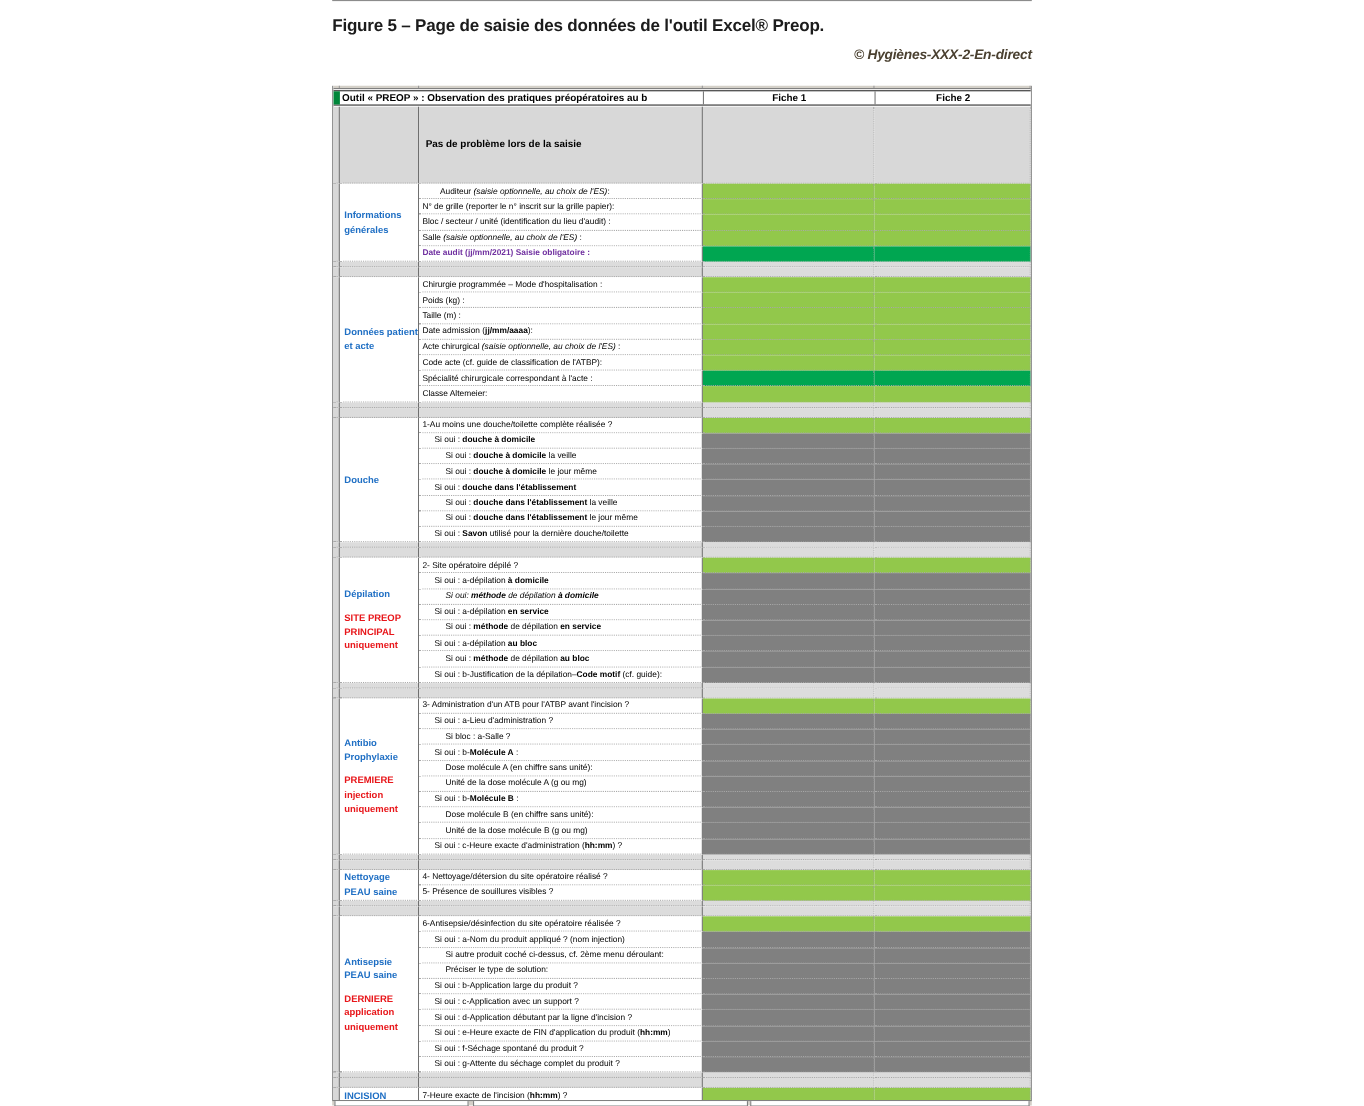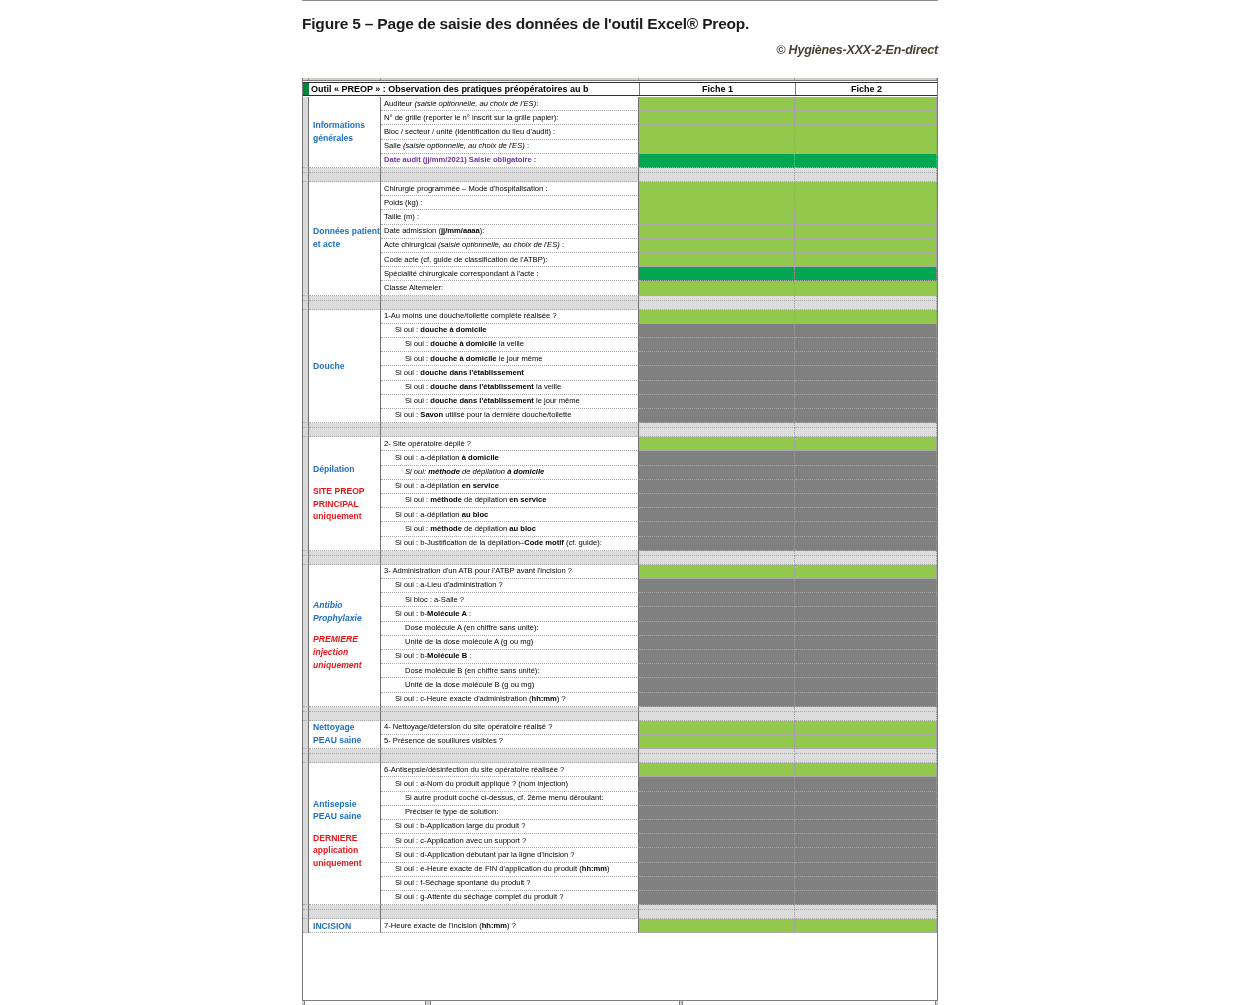--- a/index.html
+++ b/index.html
@@ -155,29 +155,38 @@
   </div>
 
   <div id="hdr-row">
     <div id="hdr-sel"></div>
     <div class="hc" style="left:8px;width:330px;text-align:left;">Outil « PREOP » : Observation des pratiques préopératoires au b</div>
     <div class="hc" style="left:336px;width:156px;text-align:center;border-left:1px solid #7a7a7a;">Fiche 1</div>
     <div class="hc" style="left:492px;width:142px;text-align:center;border-left:1px solid #7a7a7a;">Fiche 2</div>
   </div>
 
   <div class="grid" id="grid" style="top:19px;">
+      <div class="row" style="height: 70px;">
+        <div class="c c-a f-head"></div>
+        <div class="c c-b f-head"></div>
+        <div class="c c-c f-head">
+          <span class="txt b" style="font-size: 9px; position: absolute; top: 30px; left: 3px;">Pas de problème lors de la saisie</span>
+        </div>
+        <div class="c c-d f-head"></div>
+        <div class="c c-e f-head"></div>
+      </div>
       <div style="position: relative; height: 71px;">
         <div class="c c-a f-head" style="top: 0px; bottom: 0px;"></div>
         <div class="c c-b f-white" style="top: 0px; bottom: 0px;">
           <div style="position: absolute; top: 50%; transform: translateY(-50%); width: 100%;">
             <div class="lbl lbl-blue">Informations générales</div>
           </div>
         </div>
         <div class="c c-c f-white" style="top: 0px; height: 14.2px; bottom: auto;">
-          <span class="txt " style="position: absolute; top: 2.5px;">Auditeur <span class="it">(saisie optionnelle, au choix de l'ES)</span>:</span>
+          <span class="txt " style="position: absolute; top: 2.5px; margin-left: 16px;">Auditeur <span class="it">(saisie optionnelle, au choix de l'ES)</span>:</span>
         </div>
         <div class="c c-d f-green" style="top: 0px; height: 14.2px; bottom: auto;"></div>
         <div class="c c-e f-green" style="top: 0px; height: 14.2px; bottom: auto;"></div>
         <div class="c c-c f-white" style="top: 14.2px; height: 14.2px; bottom: auto;">
           <span class="txt " style="position: absolute; top: 2.5px; text-align: right;">N° de grille (reporter le n° inscrit sur la grille papier):</span>
         </div>
         <div class="c c-d f-green" style="top: 14.2px; height: 14.2px; bottom: auto;"></div>
         <div class="c c-e f-green" style="top: 14.2px; height: 14.2px; bottom: auto;"></div>
         <div class="c c-c f-white" style="top: 28.4px; height: 14.2px; bottom: auto;">
           <span class="txt " style="position: absolute; top: 2.5px;">Bloc / secteur / unité (identification du lieu d'audit) :</span>
@@ -392,21 +401,21 @@
       <div class="row" style="height: 9px;">
         <div class="c c-a f-head"></div>
         <div class="c c-b f-grayband"></div>
         <div class="c c-c f-grayband"></div>
         <div class="c c-d f-grayband"></div>
         <div class="c c-e f-grayband"></div>
       </div>
       <div style="position: relative; height: 142px;">
         <div class="c c-a f-head" style="top: 0px; bottom: 0px;"></div>
         <div class="c c-b f-white" style="top: 0px; bottom: 0px;">
-          <div style="position: absolute; top: 50%; transform: translateY(-50%); width: 100%; font-style: italic;">
+          <div style="position: absolute; top: 50%; transform: translateY(-50%); width: 100%;">
             <div class="lbl lbl-blue">Antibio Prophylaxie</div>
             <div class="lbl lbl-red" style="margin-top: 9px;">PREMIERE injection uniquement</div>
           </div>
         </div>
         <div class="c c-c f-white" style="top: 0px; height: 14.2px; bottom: auto;">
           <span class="txt " style="position: absolute; top: 2.5px;">3- Administration d'un ATB pour l'ATBP avant l'incision ?</span>
         </div>
         <div class="c c-d f-green" style="top: 0px; height: 14.2px; bottom: auto;"></div>
         <div class="c c-e f-green" style="top: 0px; height: 14.2px; bottom: auto;"></div>
         <div class="c c-c f-white" style="top: 14.2px; height: 14.2px; bottom: auto;">

